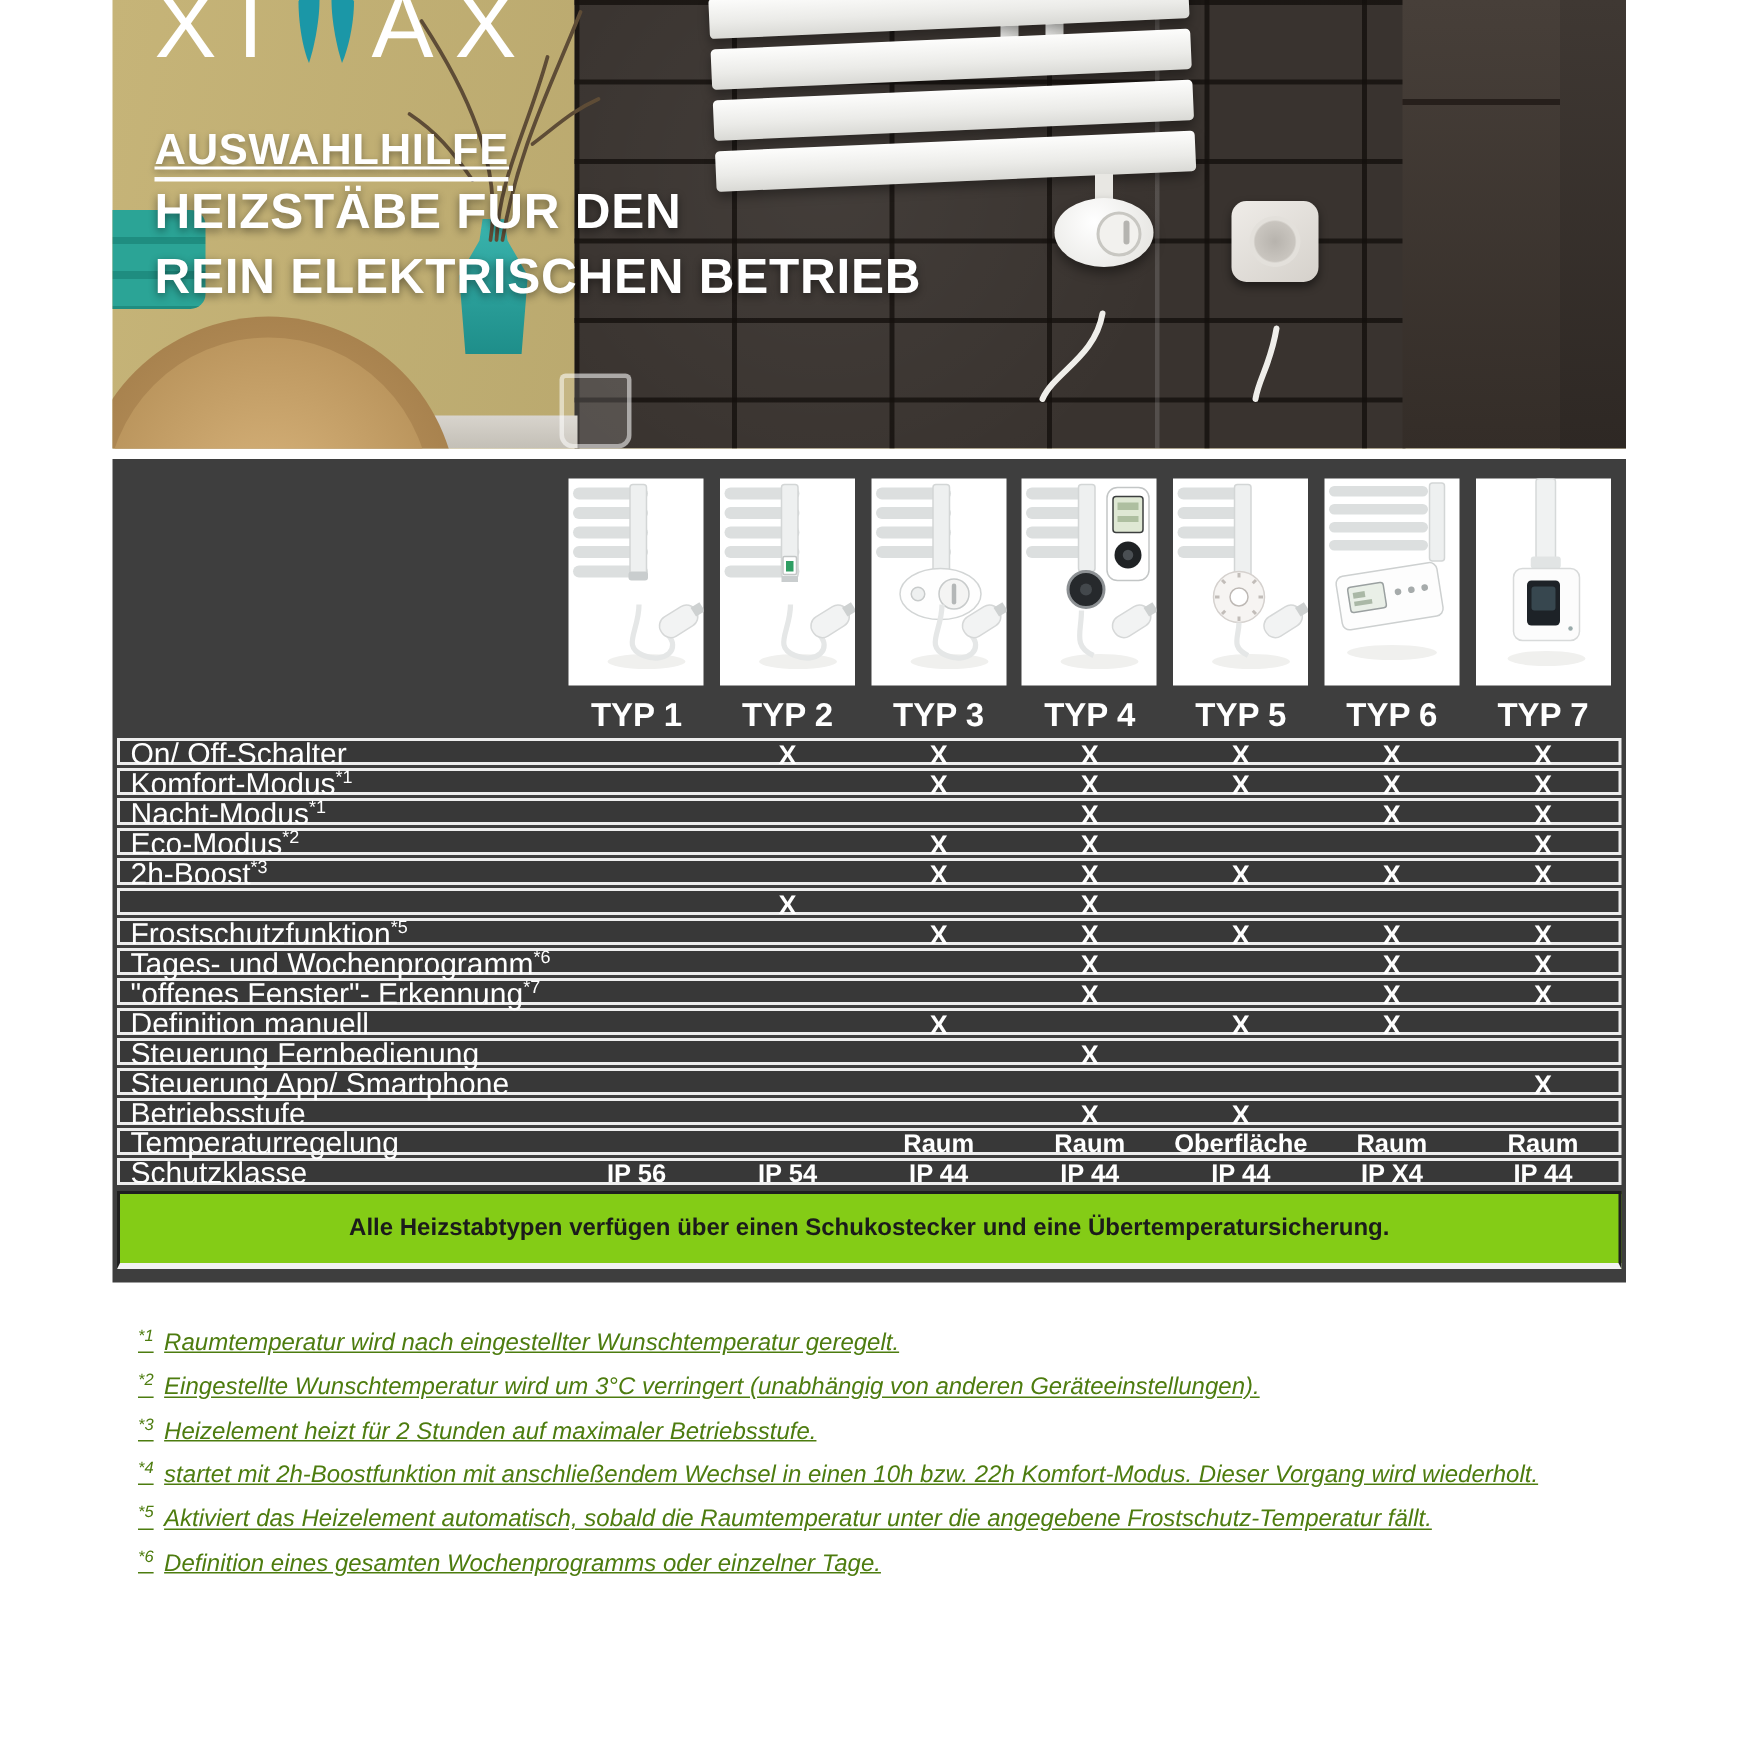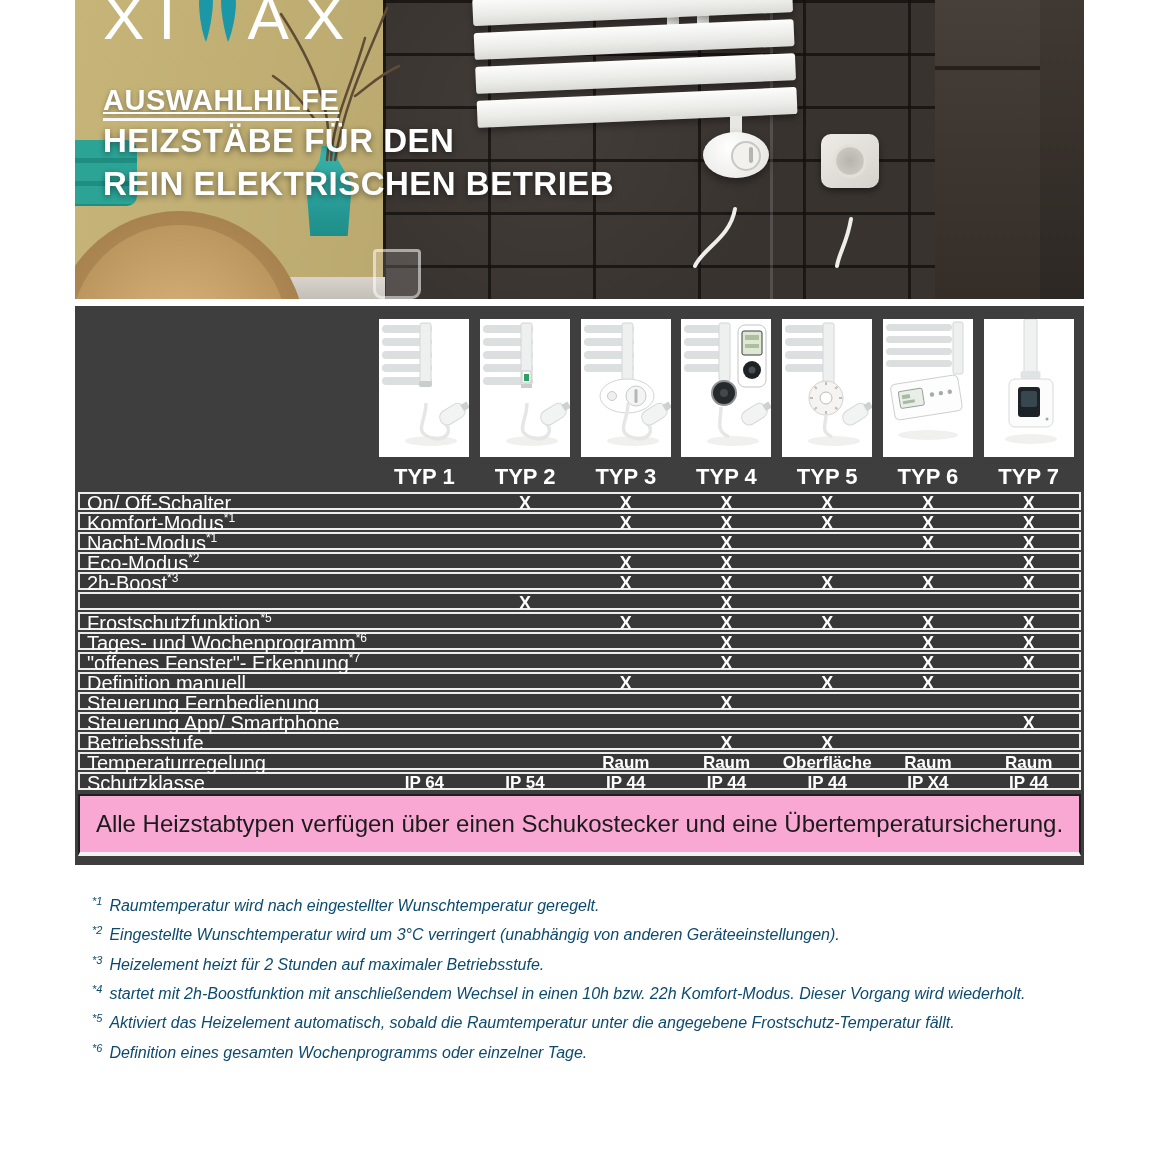--- a/index.html
+++ b/index.html
@@ -77,27 +77,27 @@
   .headgrid{margin:0 2px;}
   .photo{width:90px;height:138px;margin:0 auto;background:#fff;}
   .typlabel{margin-top:7px;text-align:center;color:#fff;font-weight:700;font-size:22px;height:24px;}
   .rows{margin-top:4px;}
   .frow{box-sizing:border-box;height:18px;margin-bottom:2px;border:2px solid #ededed;
         background:#383838;}
   .flabel{color:#fff;font-size:20px;padding-left:7px;white-space:nowrap;overflow:hidden;}
   .flabel sup{font-size:12px;}
   .fcell{text-align:center;color:#fff;font-weight:700;font-size:18px;line-height:1;}
   .fcell.tval{font-size:17px;}
-  .note{margin-top:4px;background:#f9a8d4;
+  .note{margin-top:4px;background:#84cc16;
         border-top:2px solid #1f1f1f;border-left:2px solid #1f1f1f;border-right:2px solid #1f1f1f;
         border-bottom:4px solid #f2f2f2;
-        text-align:center;color:#1b1b1b;font-weight:400;font-size:24px;padding:14px 8px;}
+        text-align:center;color:#1b1b1b;font-weight:700;font-size:16px;padding:14px 8px;}
 
   
-  .footnotes{margin:24px 0 0 17px;color:#0c4a6e;}
+  .footnotes{margin:24px 0 0 17px;color:#4d7c0f;text-decoration:underline;}
   .fnote{font-style:italic;font-size:16px;line-height:25px;white-space:nowrap;}
   .fnote sup{font-size:11px;margin-right:7px;font-style:italic;}
 </style>
 </head>
 <body>
 
 <div class="content">
 
   <div class="hero">
     <div class="tiles"></div>
@@ -440,21 +440,21 @@
           <div class="fcell"></div>
           <div class="fcell"></div>
           <div class="fcell tval">Raum</div>
           <div class="fcell tval">Raum</div>
           <div class="fcell tval">Oberfläche</div>
           <div class="fcell tval">Raum</div>
           <div class="fcell tval">Raum</div>
         </div>
         <div class="frow tgrid">
           <div class="flabel"><span>Schutzklasse</span><sup></sup></div>
-          <div class="fcell tval">IP 64</div>
+          <div class="fcell tval">IP 56</div>
           <div class="fcell tval">IP 54</div>
           <div class="fcell tval">IP 44</div>
           <div class="fcell tval">IP 44</div>
           <div class="fcell tval">IP 44</div>
           <div class="fcell tval">IP X4</div>
           <div class="fcell tval">IP 44</div>
         </div>
       </div>
     <div class="note">Alle Heizstabtypen verfügen über einen Schukostecker und eine Übertemperatursicherung.</div>
   </div>

